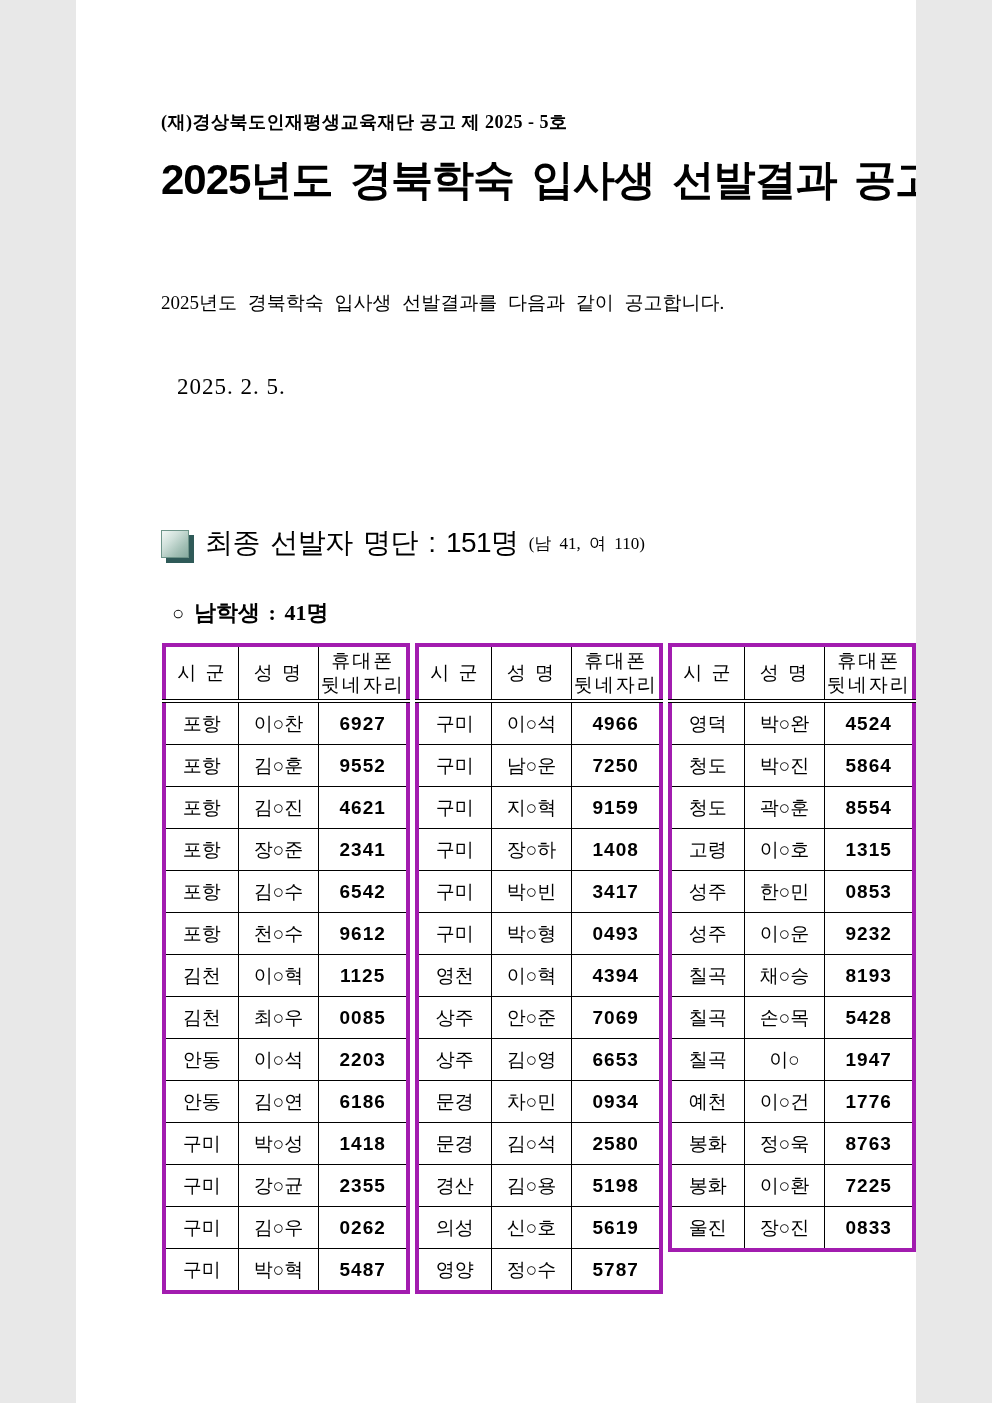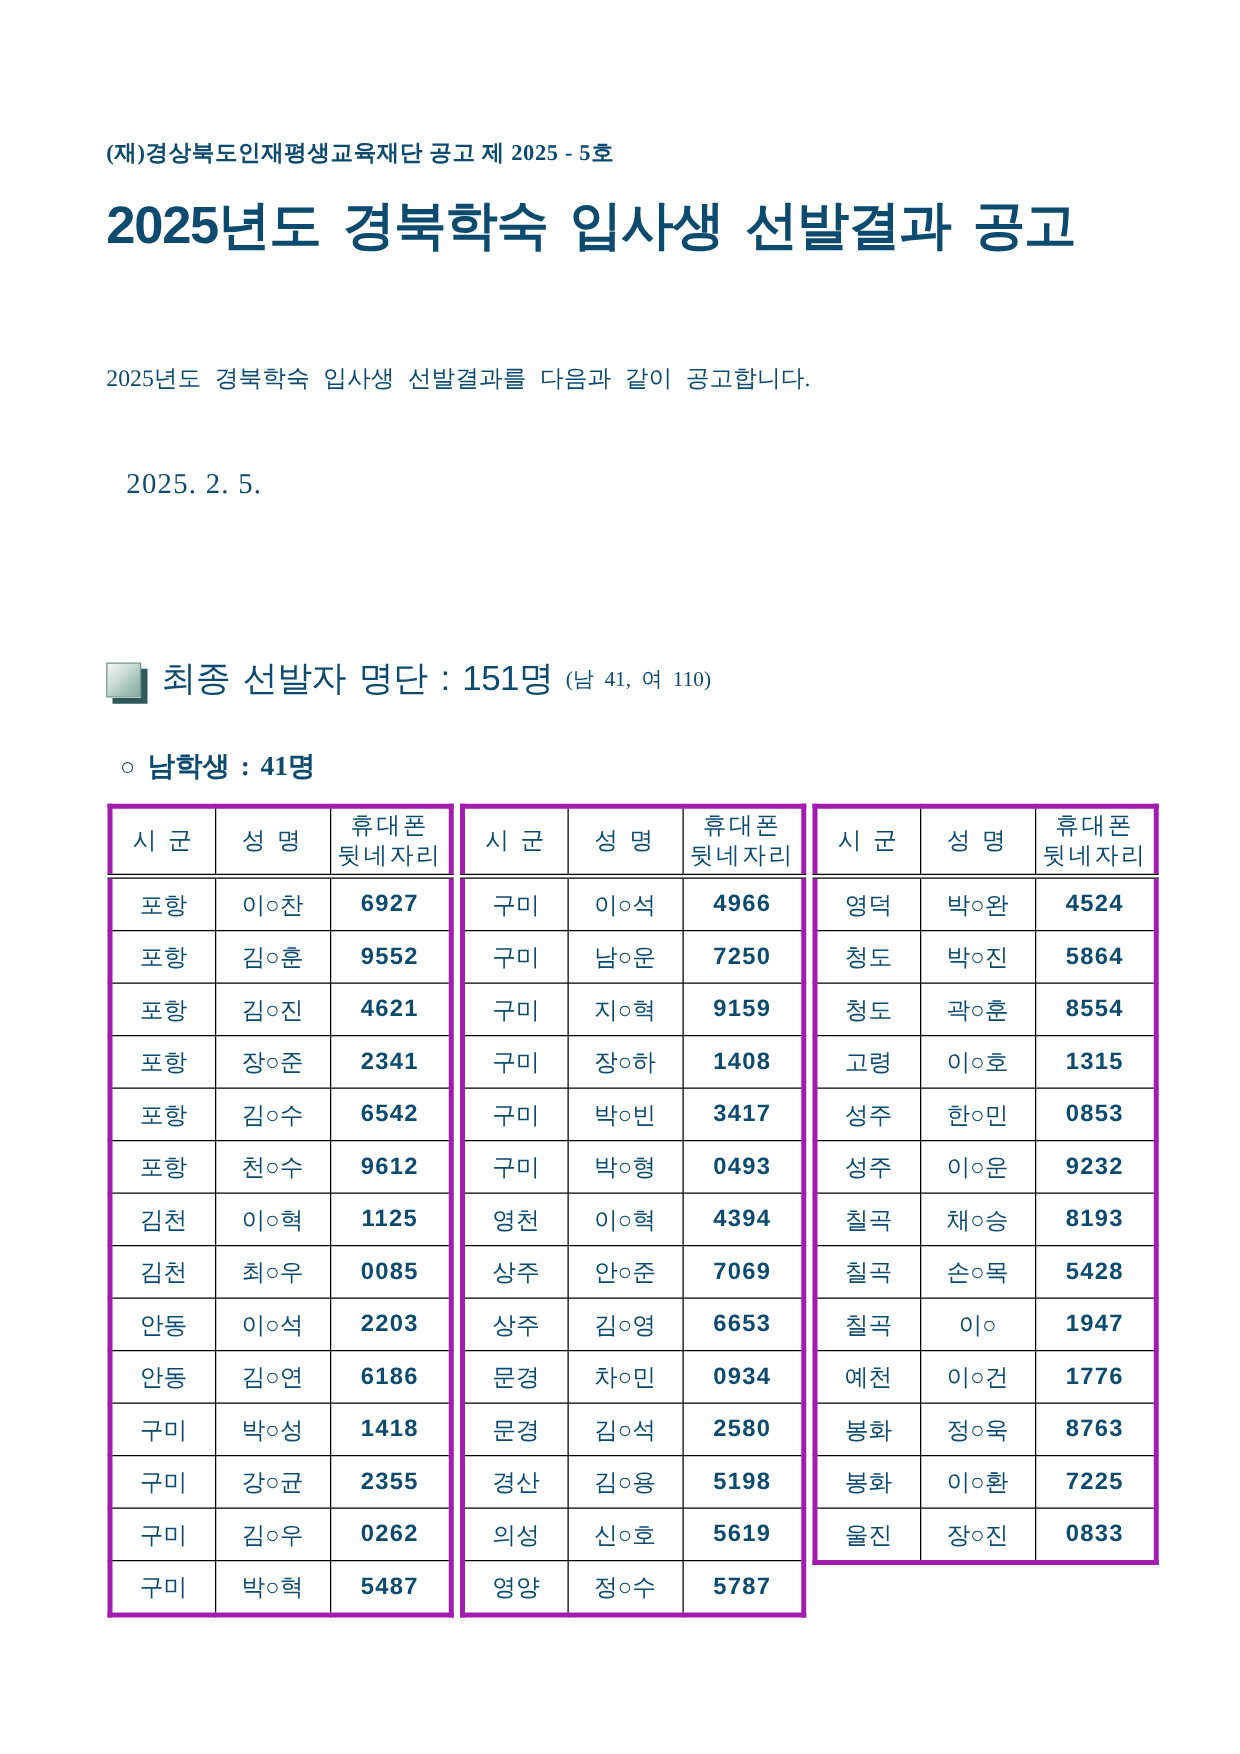--- a/index.html
+++ b/index.html
@@ -1,21 +1,21 @@
 <!DOCTYPE html>
 <html style="--icon-shadow: #2f5a58; --icon-edge: #6d9489;"><head>
 <meta charset="utf-8">
 <style>
   html,body{margin:0;padding:0;background:#e8e8e8;}
   .page{
     position:relative;
-    width:992px;height:1403px;
+    width:840px;height:1403px;
     margin:0 auto;
     background:#ffffff;
-    color:#0c4a6e;
+    color:#000000;
     font-family:"Liberation Serif","DejaVu Serif",serif;
     overflow:hidden;
   }
   .ref{
     position:absolute;top:110px;left:85px;
     font-size:18px;font-weight:bold;letter-spacing:.5px;
     font-family:"Liberation Serif","DejaVu Serif",serif;
   }
   .title{
     position:absolute;top:152px;left:85px;width:827px;margin:0;

